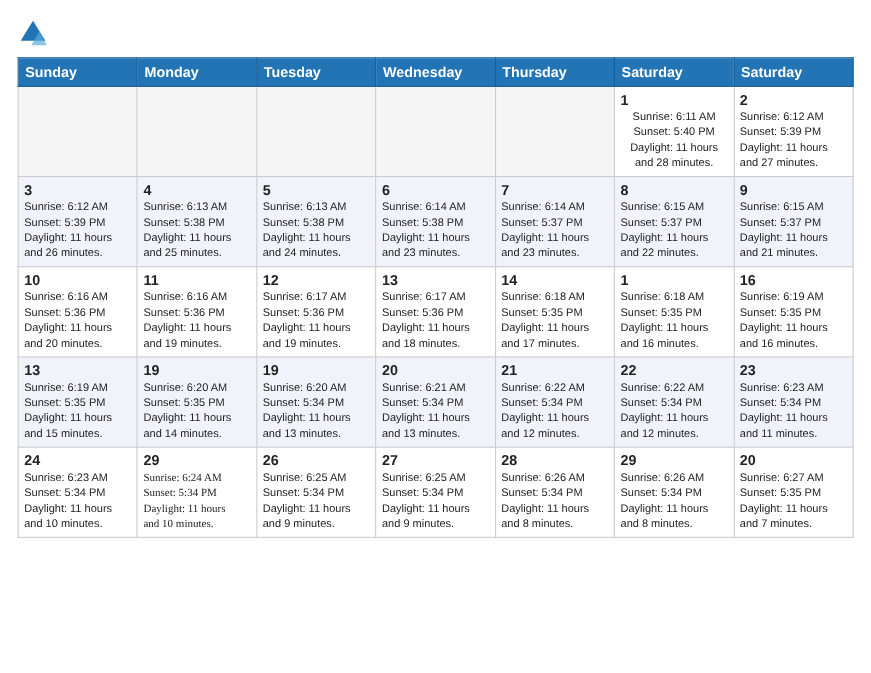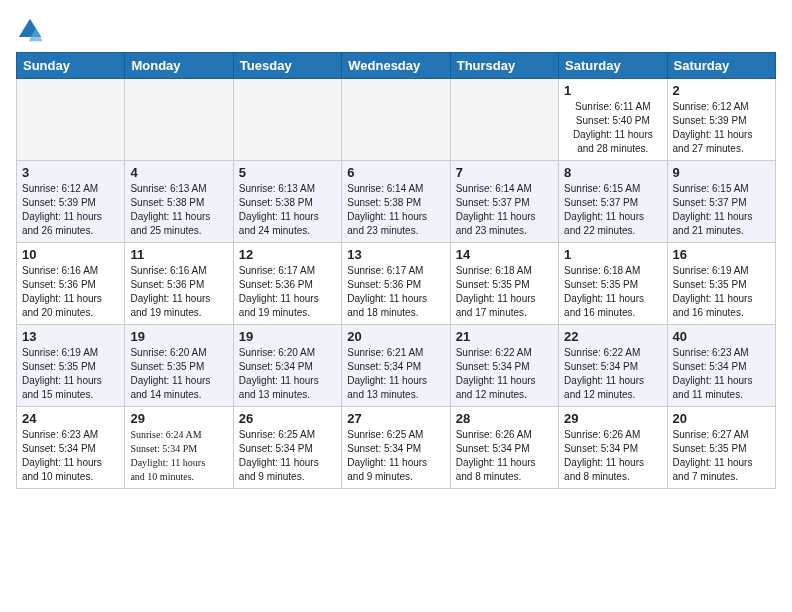--- a/index.html
+++ b/index.html
@@ -290,21 +290,21 @@
 and 12 minutes.</div>
         </td>
         <td>
           <span class="day-num">22</span>
           <div class="day-info" style="white-space: pre-line;">Sunrise: 6:22 AM
 Sunset: 5:34 PM
 Daylight: 11 hours
 and 12 minutes.</div>
         </td>
         <td>
-          <span class="day-num">40</span>
+          <span class="day-num">23</span>
           <div class="day-info" style="white-space: pre-line;">Sunrise: 6:23 AM
 Sunset: 5:34 PM
 Daylight: 11 hours
 and 11 minutes.</div>
         </td>
       </tr>
       <tr class="row-odd">
         <td>
           <span class="day-num">24</span>
           <div class="day-info" style="white-space: pre-line;">Sunrise: 6:23 AM

